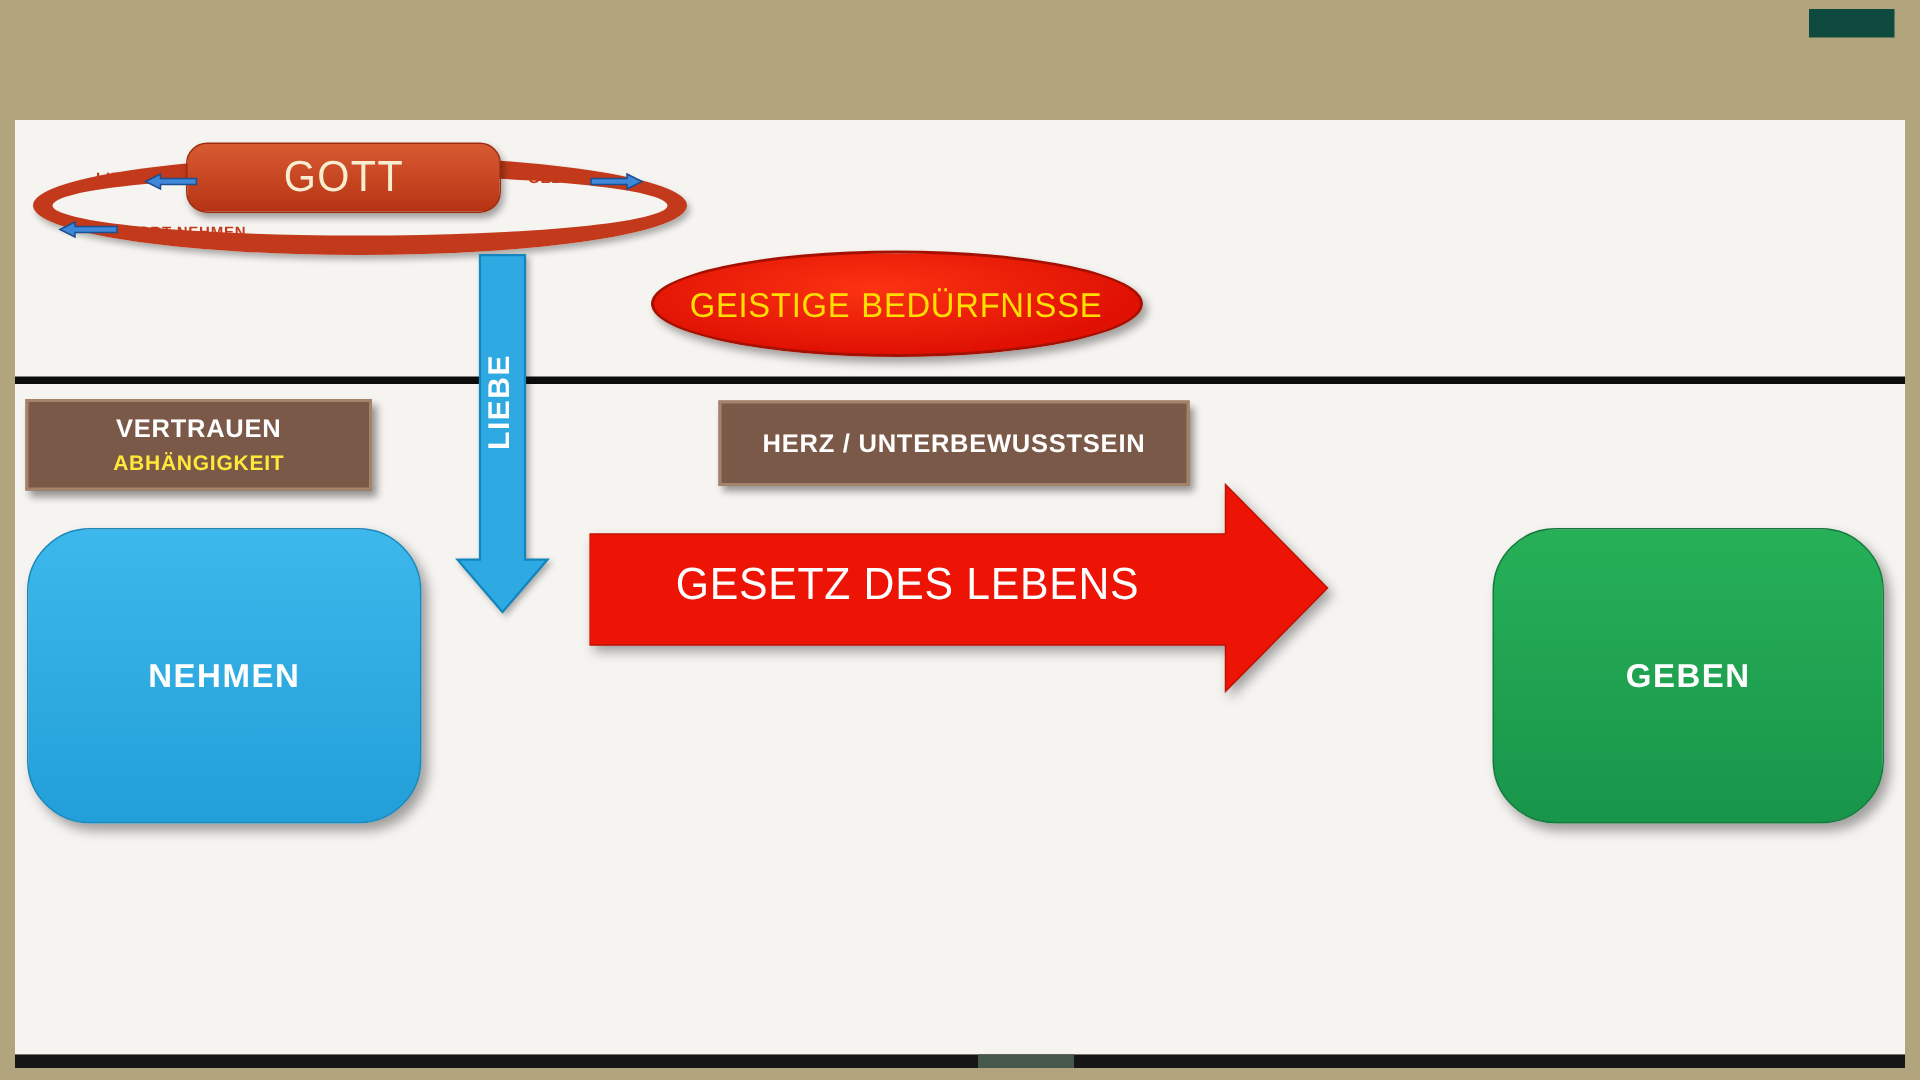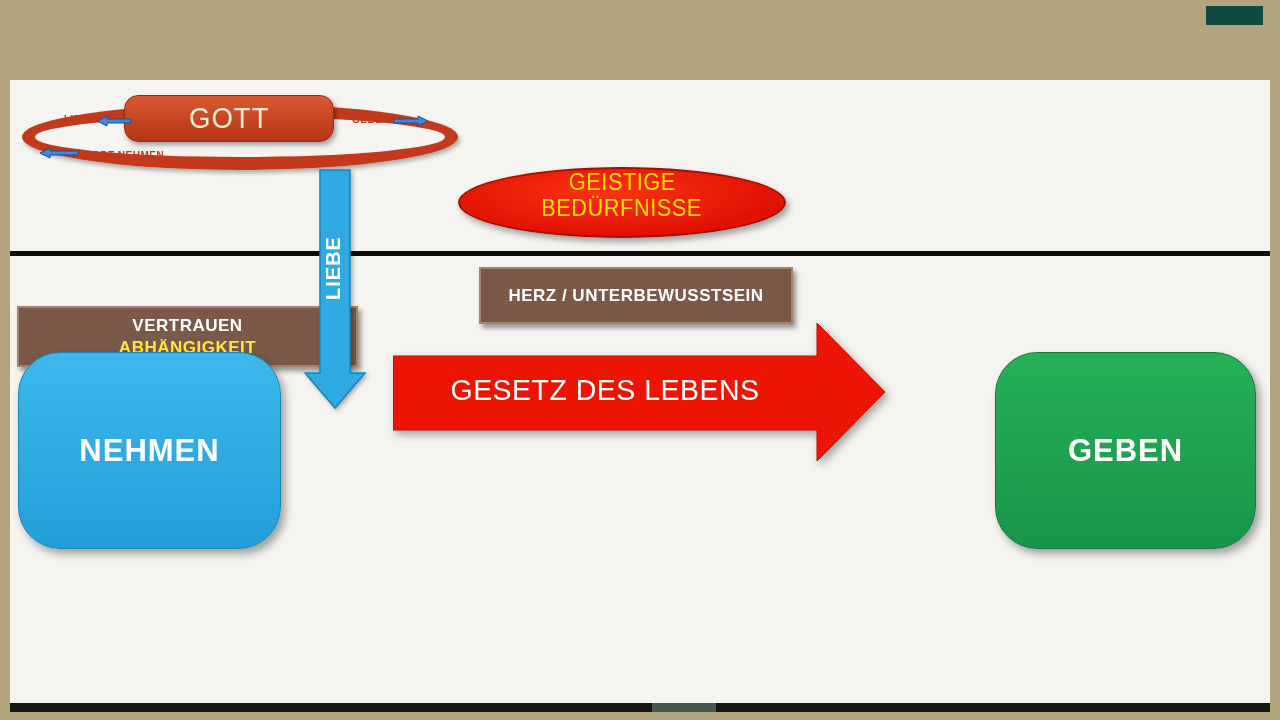--- a/index.html
+++ b/index.html
@@ -28,47 +28,47 @@
   .ring-label{position:absolute;color:var(--red,#c23a1b);font-size:10px;font-weight:bold;
     letter-spacing:.5px;white-space:nowrap;z-index:4;}
   .arr{position:absolute;z-index:4;}
 
   
   .down-arrow{position:absolute;left:303px;top:168px;z-index:2;filter:drop-shadow(2px 2px 2px rgba(0,0,0,.3));}
   .liebe-vert{position:absolute;left:274px;top:256px;width:120px;height:24px;z-index:3;
     transform:rotate(-90deg);text-align:center;color:#fff;font-size:20px;font-weight:bold;letter-spacing:1px;}
 
   
-  .needs{position:absolute;left:458px;top:167px;width:328px;height:71px;border-radius:50%;
+  .needs{position:absolute;left:434px;top:167px;width:328px;height:71px;border-radius:50%;
     background:radial-gradient(ellipse at 45% 35%,#fb3312,#e01103 70%);border:2px solid #a51000;
-    display:flex;flex-direction:column;align-items:center;
+    display:flex;align-items:center;justify-content:center;
     box-shadow:3px 4px 6px rgba(0,0,0,.35);}
   .needs div{color:#ffdf00;font-size:23px;line-height:26px;letter-spacing:.5px;transform:scaleX(.95);}
 
   .divider{position:absolute;left:10px;top:251px;width:1260px;height:5px;background:#0d0d0d;}
 
   
   .brown{position:absolute;background:var(--brown,#7b5948);border:2px solid #a5836a;
     box-shadow:3px 4px 5px rgba(0,0,0,.4);display:flex;flex-direction:column;
     align-items:center;justify-content:center;}
   .brown .w{color:#fff;font-size:17px;font-weight:bold;line-height:22px;letter-spacing:.5px;}
-  .brown .y{color:var(--yellow-text,#ffe83a);font-size:17px;font-weight:bold;line-height:22px;letter-spacing:.5px;}
-  .trust{left:17px;top:266px;width:341px;height:61px;margin-top:40px;}
+  .brown .y{color:var(--yellow-text,#ffe83a);font-size:14px;font-weight:bold;line-height:22px;letter-spacing:.5px;}
+  .trust{left:17px;top:266px;width:231px;height:61px;}
   .heart{left:479px;top:267px;width:314px;height:57px;}
 
   
   .law-arrow{position:absolute;left:393px;top:320px;filter:drop-shadow(3px 4px 4px rgba(0,0,0,.35));}
   .law-label{position:absolute;left:400px;top:373px;width:410px;text-align:center;z-index:3;
     color:#fff;font-size:30px;letter-spacing:.5px;transform:scaleX(.95);white-space:nowrap;}
 
   
   .bigbox{position:absolute;width:263px;height:197px;border-radius:42px;
     display:flex;align-items:center;justify-content:center;
     box-shadow:4px 5px 8px rgba(0,0,0,.35);}
-  .bigbox span{color:#fff;font-size:31px;font-weight:bold;letter-spacing:1px;}
+  .bigbox span{color:#fff;font-size:22px;font-weight:bold;letter-spacing:1px;}
   .take{left:18px;top:352px;background:linear-gradient(180deg,#3db8ec,var(--blue,#229fd8));border:1px solid #1b86ba;}
   .give{left:995px;top:352px;width:261px;background:linear-gradient(180deg,#27b058,var(--green,#18954a));border:1px solid #137a3c;}
 </style>
 </head>
 <body>
 
 <div class="frame">
 
   <div class="deco-tr"></div>
 

